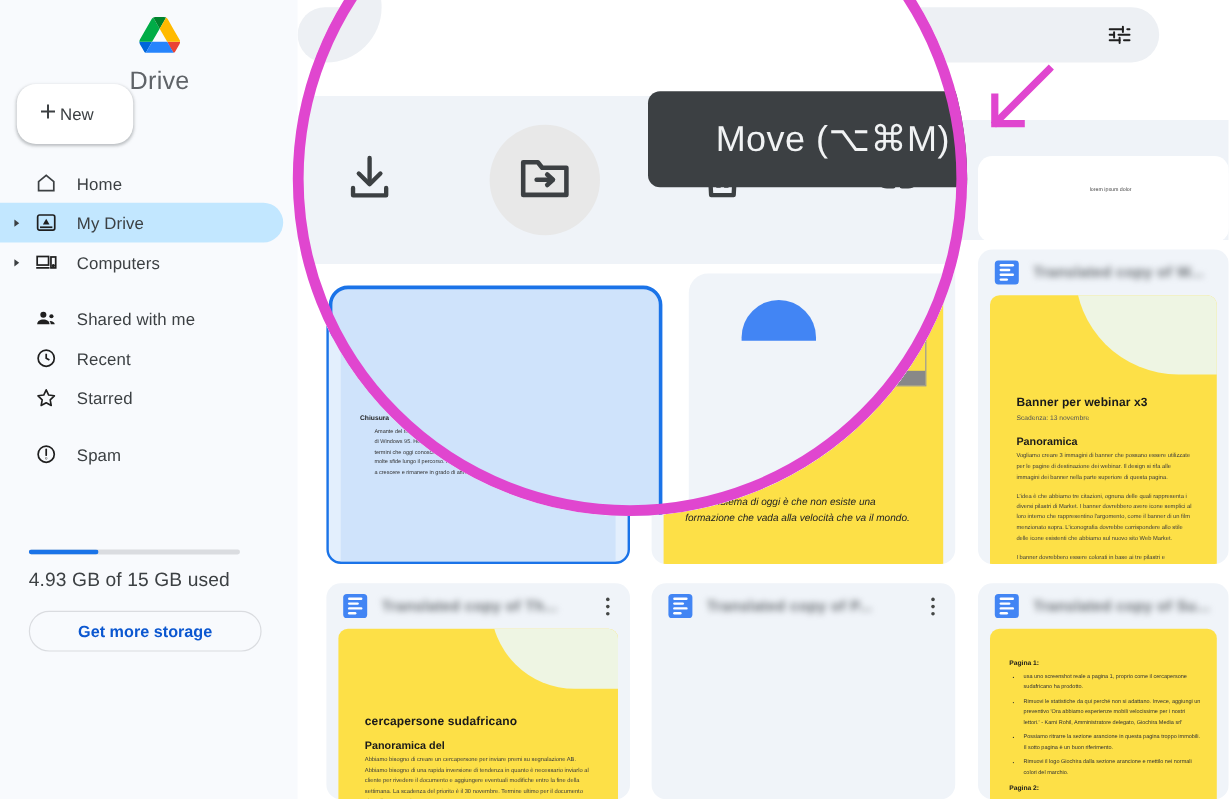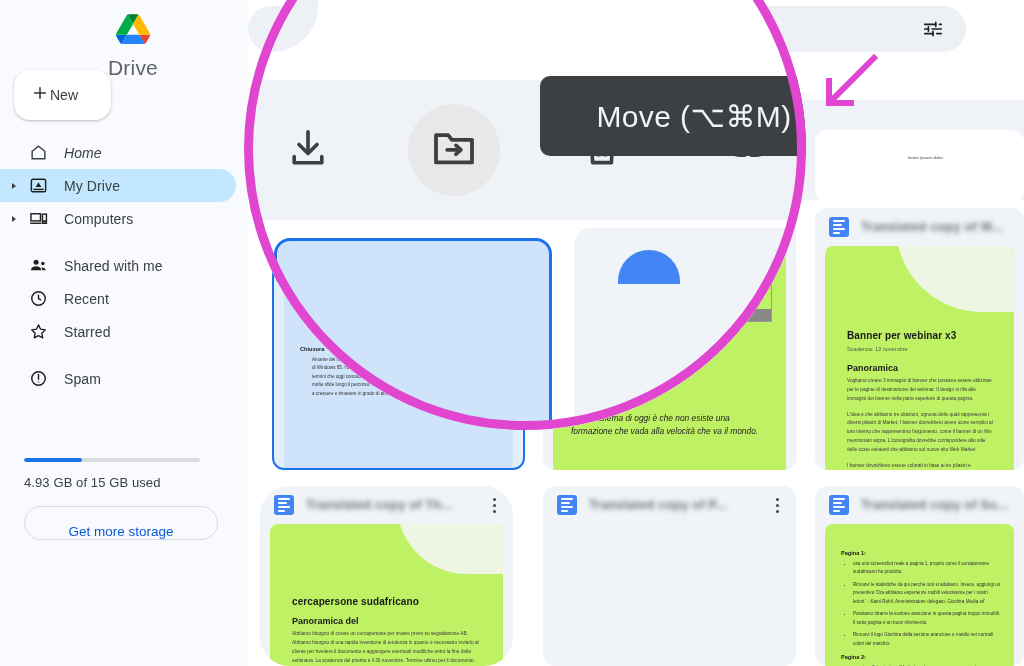--- a/index.html
+++ b/index.html
@@ -44,26 +44,26 @@
   .nav-item .caret {
     position: absolute; left: 12px; top: 50%; transform: translateY(-50%);
     width: 0; height: 0; border-left: 4px solid #3c4043;
     border-top: 3.5px solid transparent; border-bottom: 3.5px solid transparent;
   }
   .nav-gap { height: 14px; }
 
   .storage-wrap { position: absolute; left: 0; top: 458px; width: 248px; padding: 0 24px; }
   .bar-track { width: 176px; height: 4px; border-radius: 2px; background: #dadce0; overflow: hidden; }
   .bar-fill { height: 4px; background: #1a73e8; border-radius: 2px; }
-  .storage-txt { font-size: 13px; color: #3c4043; margin-top: 13px; letter-spacing: .1px; }
+  .storage-txt { font-size: 16px; color: #3c4043; margin-top: 13px; letter-spacing: .1px; }
   .get-storage {
     margin-top: 16px; width: 194px; height: 34px; border: 1px solid #dadce0;
     border-radius: 18px; background: transparent; color: #0b57d0;
     font-size: 13.5px; font-family: inherit; cursor: pointer;
-    display:flex; align-items:flex-end; justify-content:center; font-weight: 400;
+    display:flex; align-items:center; justify-content:center; font-weight: 700;
   }
 
   
   .main { position: absolute; left: 248px; top: 0; width: 776px; height: 666px; background: #fff; }
 
   .searchbar {
     position: absolute; left: 0px; top: 6px; width: 718px; height: 46px;
     background: #edf0f4; border-radius: 24px;
   }
   .tune-icon { position: absolute; right: 22px; top: 50%; transform: translateY(-50%); width: 22px; height: 22px; cursor: pointer; }
@@ -97,21 +97,21 @@
   .doc-icon i:nth-child(4){ width: 56%; }
   .card-title {
     flex: 1; font-size: 12.5px; color: #6b7075; white-space: nowrap; overflow: hidden;
     filter: blur(2.6px); font-weight: 600; letter-spacing: .3px;
   }
   .kebab { width: 18px; display:flex; flex-direction:column; align-items:center; gap: 3px; flex:0 0 18px; }
   .kebab b { width: 3px; height: 3px; border-radius: 50%; background: #444746; display:block; }
 
   .card-body {
     position: absolute; left: 10px; right: 10px; top: 38px; bottom: 0;
-    background: #bef264; border-radius: 8px 8px 0 0; overflow: hidden;
+    background: #fde047; border-radius: 8px 8px 0 0; overflow: hidden;
   }
   .paper { position: absolute; inset: 0; padding: 26px 20px 0 22px; overflow: hidden; }
   .paper-corner {
     position: absolute; right: -12px; top: -20px; width: 130px; height: 86px;
     background: #eef5e3; border-radius: 0 0 0 110px;
   }
   .p-h1 { font-size: 10px; font-weight: 700; color: #1a1a1a; margin-bottom: 5px; letter-spacing:.1px; }
   .p-sub { font-size: 5.6px; color: #555; filter: blur(.65px); margin-bottom: 11px; }
   .p-h2 { font-size: 9px; font-weight: 700; color: #1a1a1a; margin: 9px 0 4px; }
   .p-body { font-size: 4.8px; line-height: 1.85; color: #3a3a3a; filter: blur(.62px); margin-bottom: 7px; }
@@ -204,21 +204,21 @@
         <svg width="20" height="20" viewBox="0 0 24 24">
             <path d="M11 5h2v14h-2z" fill="#3c4043"></path>
             <path d="M5 11h14v2H5z" fill="#3c4043"></path>
           </svg>
       </span>
       <span class="lbl">New</span>
     </button>
 
     <div class="nav">
 
-      <div class="nav-item" style="margin-top:4px;font-style:italic;">
+      <div class="nav-item" style="margin-top:4px;">
         <span class="ico">
           <svg width="19" height="19" viewBox="0 0 24 24" fill="none" stroke="#3c4043" stroke-width="1.8">
               <path d="M4 10.5L12 4l8 6.5V20a0 0 0 010 0H4z"></path>
             </svg>
         </span>
         <span class="txt">Home</span>
       </div>
 
       <div class="nav-item active">
         <span class="caret"></span>
@@ -395,21 +395,21 @@
       </div>
       <div class="card-body">
         <div class="paper" style="padding:54px 18px 0 16px;">
           <div class="p-tiny" style="margin-left:34px;">lorem ipsum dolor sit amet<br>consectetur adipiscing elit<br>sed do eiusmod tempor<br>incididunt ut labore et<br>dolore magna aliqua</div>
           <div class="p-lbl" style="margin-top:10px;">Chiusura</div>
           <div class="p-li" style="margin-top:4px;">Amante del mondo digitale, il mio primo approccio risale all'epoca della prima interfaccia di Windows 95. Ho attraversato tutti i flussi di apprendimento, compresa la creazione dei termini che oggi conosciamo come UX, UI, GUI, UR, PD, UXDI e così via, attraversando molte sfide lungo il percorso. Nonostante i sacrifici che ho dovuto compiere, sono riuscito a crescere e rimanere in grado di affrontarli nel corso.</div>
         </div>
       </div>
     </div>
 
-    <div class="card" style="left:12px; top:486px; width:253px; height:180px;border-radius:29px;">
+    <div class="card" style="left:24px; top:486px; width:253px; height:180px;">
       <div class="card-head">
         <span class="doc-icon">
             <i></i>
             <i></i>
             <i></i>
             <i></i>
           </span>
         <span class="card-title">Translated copy of Th...</span>
         <span class="kebab">
             <b></b>

